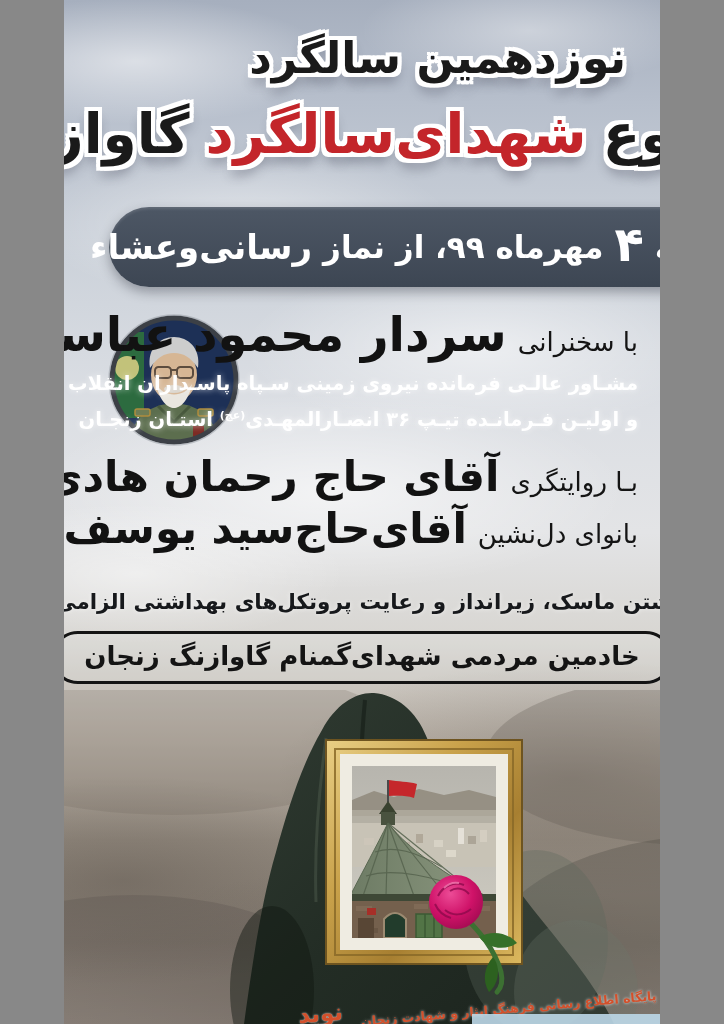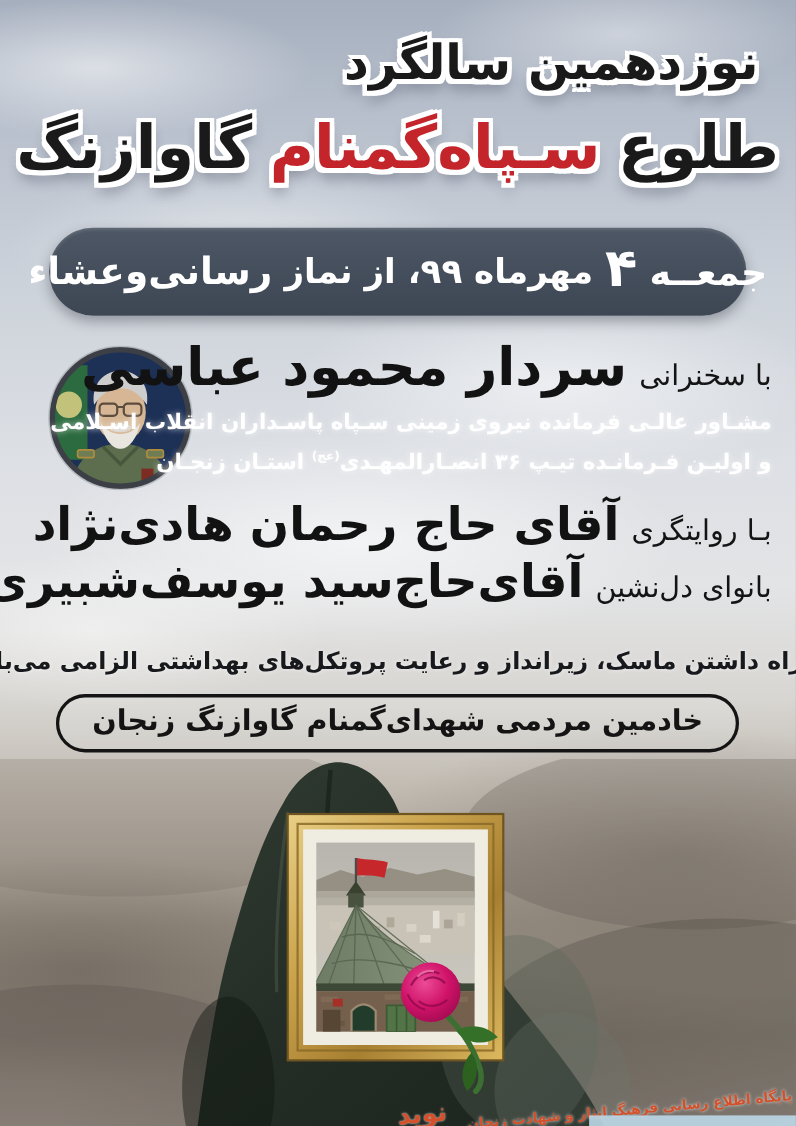--- a/index.html
+++ b/index.html
@@ -1,18 +1,18 @@
 <!DOCTYPE html>
 <html lang="fa" dir="rtl"><head>
 <meta charset="utf-8">
 <style>
   html,body{margin:0;padding:0;background:#888;}
   *{box-sizing:border-box;}
   .poster{
-    position:relative;width:724px;height:1024px;overflow:hidden;
+    position:relative;width:596px;height:1024px;overflow:hidden;
     font-family:"DejaVu Sans",sans-serif;direction:rtl;
     margin:0 auto;
   }
   
   .sky{
     position:absolute;inset:0;
     background:
       radial-gradient(ellipse 280px 90px at 12% 6%, rgba(255,255,255,.55), transparent 70%),
       radial-gradient(ellipse 240px 80px at 78% 3%, rgba(255,255,255,.40), transparent 70%),
       radial-gradient(ellipse 300px 110px at 30% 22%, rgba(255,255,255,.45), transparent 70%),
@@ -107,21 +107,21 @@
 <body>
 
 <div class="poster">
 
   <div class="sky"></div>
 
   <h1 class="t1 stroke">نوزدهمین سالگرد</h1>
 
   <div class="t2">
     <span class="black stroke">طلوع</span>
-    <span class="red stroke">سـپاه‌گمنام</span>
+    <span class="red stroke">شهدای‌سالگرد</span>
     <span class="black stroke">گاوازنگ</span>
   </div>
 
   <div class="datebar">
     <span class="db-pre">جمعــه</span>
     <span class="db-day">۴</span>
     <span class="db-mid">مهرماه ۹۹، از نماز</span>
     <span class="db-suf">رسانی‌وعشاء</span>
   </div>
 

